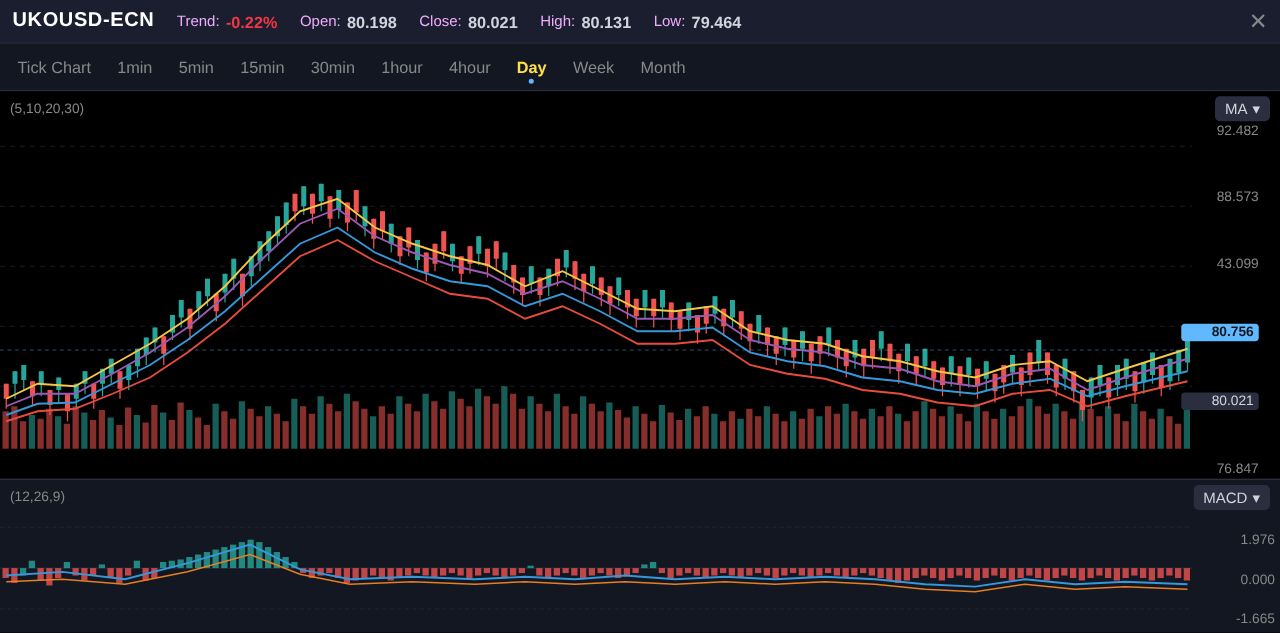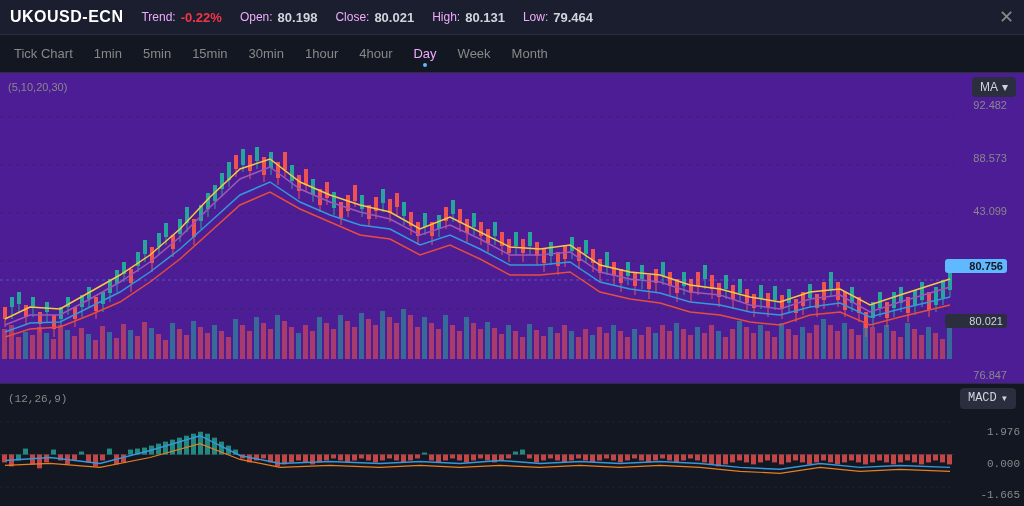--- a/index.html
+++ b/index.html
@@ -63,40 +63,41 @@
       gap: 1px;
     }
     .tf-item {
       padding: 4px 10px;
       font-size: 13px;
       color: #888;
       cursor: pointer;
       border-radius: 4px;
     }
     .tf-item.active {
-      color: #f0abfc;
+      color: #fde047;
       position: relative;
+      font-weight: bold;
     }
     .tf-item.active::after {
       content: '';
       position: absolute;
       bottom: -2px;
       left: 50%;
       transform: translateX(-50%);
       width: 4px;
       height: 4px;
       background: #60b8ff;
       border-radius: 50%;
     }
 
     
     .chart-wrapper {
       position: relative;
       height: 310px;
-      background: #4c1d95;
+      background: #000000;
     }
 
     
     .indicator-row {
       display: flex;
       align-items: center;
       justify-content: space-between;
       padding: 4px 8px;
       position: absolute;
       top: 0;
@@ -161,21 +162,20 @@
       bottom: 0;
       overflow: hidden;
     }
 
     
     .macd-wrapper {
       position: relative;
       height: 120px;
       background: #131722;
       border-top: 1px solid #2a2e3e;
-      font-family: Liberation Mono, monospace;
     }
     .macd-indicator-row {
       display: flex;
       align-items: center;
       justify-content: space-between;
       padding: 4px 8px;
       position: absolute;
       top: 0;
       left: 0;
       right: 0;

